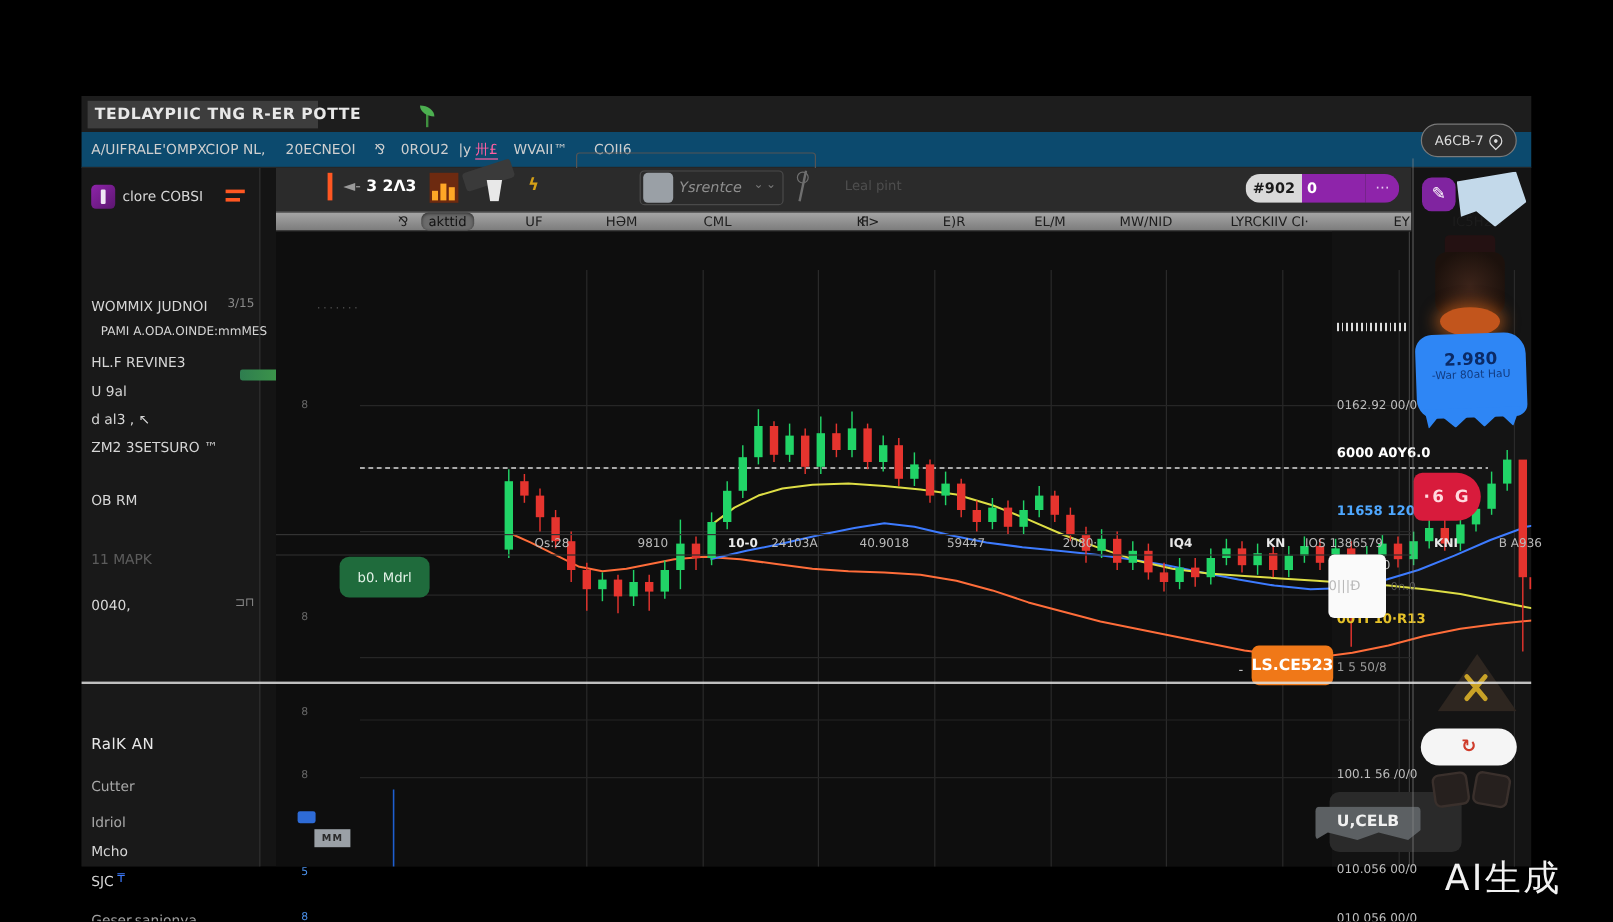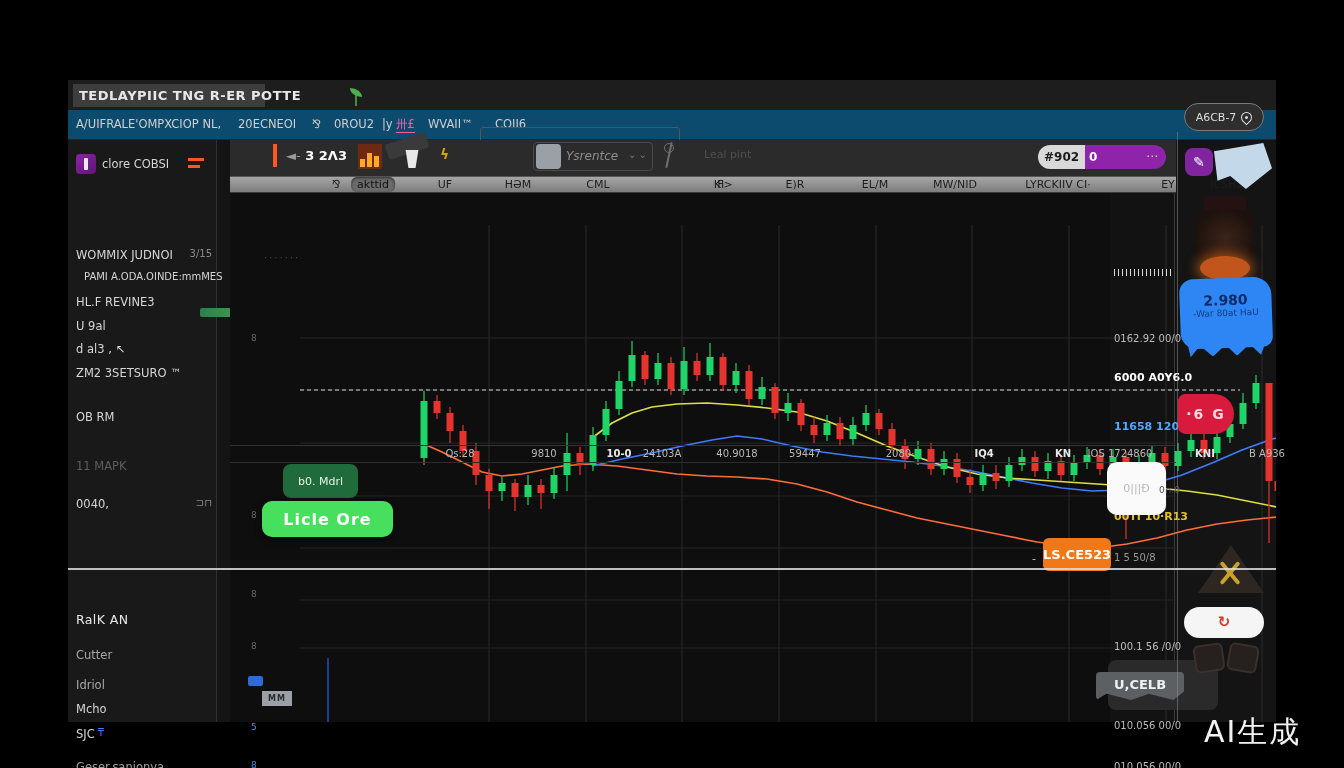--- a/index.html
+++ b/index.html
@@ -78,22 +78,22 @@
   .ltick{position:absolute;left:183px;transform:translateY(-50%);font-size:9px;color:#666;}
   .ltick.blue{color:#4a8fe8;}
   .btn-dark-green{position:absolute;left:215px;top:384px;width:75px;height:34px;background:#1f6b3c;border:none;
     border-radius:8px;color:#e6f4ea;font-size:11px;cursor:pointer;}
   .btn-green{position:absolute;left:194px;top:421px;width:131px;height:36px;background:#46e05e;border:none;
     border-radius:10px;color:#fff;font-size:16px;font-weight:bold;letter-spacing:1px;cursor:pointer;
     box-shadow:0 2px 6px rgba(0,0,0,.5);}
   .orange-tag{position:absolute;left:975px;top:458px;width:68px;height:33px;background:#f07818;border-radius:6px;
     color:#fff;font-weight:bold;font-size:13px;text-align:center;line-height:33px;}
   .orange-dash{position:absolute;left:964px;top:472px;color:#ccc;font-size:11px;}
-  .white-card{position:absolute;left:1039px;top:382px;width:59px;height:53px;background:#fafafa;border-radius:10px;
-    color:#b9b9b9;font-size:11px;text-align:center;line-height:53px;}
+  .white-card{position:absolute;left:1039px;top:382px;width:48px;height:53px;background:#fafafa;border-radius:5px;
+    color:#b9b9b9;font-size:11px;text-align:left;line-height:53px;}
   .card-side{position:absolute;left:1091px;top:405px;color:#555;font-size:9px;}
   .ucelb{position:absolute;left:1028px;top:592px;width:88px;height:28px;background:#5c6063;border-radius:4px;
     color:#f0f0f0;font-weight:bold;font-size:13px;text-align:center;line-height:26px;
     clip-path:polygon(0 0,100% 0,100% 70%,88% 100%,60% 78%,40% 100%,12% 78%,0 100%);}
   .dark-blob{position:absolute;left:1040px;top:580px;width:110px;height:50px;background:#2a2a2a;border-radius:8px;}
   .bluebox{position:absolute;left:180px;top:596px;width:15px;height:10px;background:#2e6bd6;border-radius:2px;}
   .mmbox{position:absolute;left:194px;top:611px;width:30px;height:15px;background:#9aa0a6;color:#2a2a2a;
     font-size:8px;font-weight:bold;text-align:center;line-height:15px;letter-spacing:1px;}
   .dotline{position:absolute;left:196px;top:172px;color:#4a4a4a;font-size:10px;letter-spacing:2px;}
   
@@ -397,21 +397,21 @@
     <div id="xlabels">
         <div class="xlab" style="left: 392px;">Qs:28</div>
         <div class="xlab" style="left: 476px;">9810</div>
         <div class="xlab b" style="left: 551px;">10-0</div>
         <div class="xlab" style="left: 594px;">24103A</div>
         <div class="xlab" style="left: 669px;">40.9018</div>
         <div class="xlab" style="left: 737px;">59447</div>
         <div class="xlab" style="left: 832px;">2080·</div>
         <div class="xlab b" style="left: 916px;">IQ4</div>
         <div class="xlab b" style="left: 995px;">KN</div>
-        <div class="xlab" style="left: 1052px;">IOS 1724860</div>
+        <div class="xlab" style="left: 1052px;">IOS 1386579</div>
         <div class="xlab b" style="left: 1137px;">KNI</div>
         <div class="xlab" style="left: 1199px;">B A936</div>
       </div>
     <div id="plabels">
         <div class="plab" style="top: 258px;">0162.92 00/0</div>
         <div class="plab bold" style="top: 297px;">6000 A0Y6.0</div>
         <div class="plab blue" style="top: 346px;">11658 1200</div>
         <div class="plab" style="top: 392px;">2 5 .70/0</div>
         <div class="plab yellow" style="top: 436px;">00TI 10·R13</div>
         <div class="plab dim" style="top: 477px;">1 5 50/8</div>
@@ -424,21 +424,20 @@
         <div class="ltick" style="top: 258px;">8</div>
         <div class="ltick" style="top: 435px;">8</div>
         <div class="ltick" style="top: 514px;">8</div>
         <div class="ltick" style="top: 566px;">8</div>
         <div class="ltick blue" style="top: 647px;">5</div>
         <div class="ltick blue" style="top: 685px;">8</div>
       </div>
     <div class="dotline">·······</div>
 
     <button class="btn-dark-green">b0. Mdrl</button>
-    <button class="btn-green">Licle Ore</button>
 
     <div class="orange-dash">-</div>
     <div class="orange-tag">LS.CE523</div>
     <div class="white-card">0|||Đ</div>
     <div class="card-side">0∩.0</div>
     <div class="dark-blob"></div>
     <div class="ucelb">U,CELB</div>
     <div class="bluebox"></div>
     <div class="mmbox">MM</div>
 

